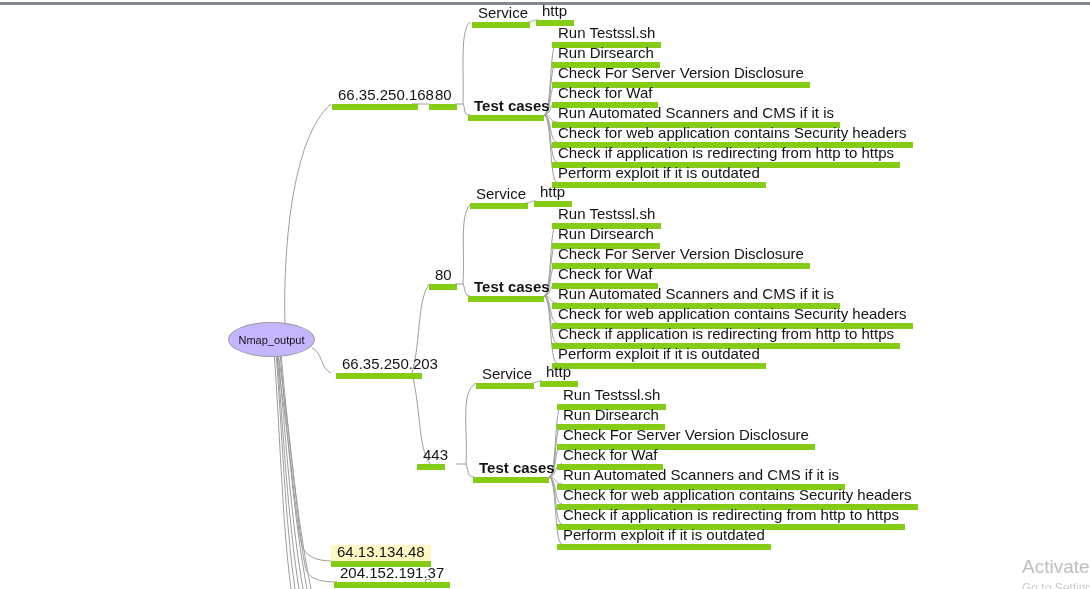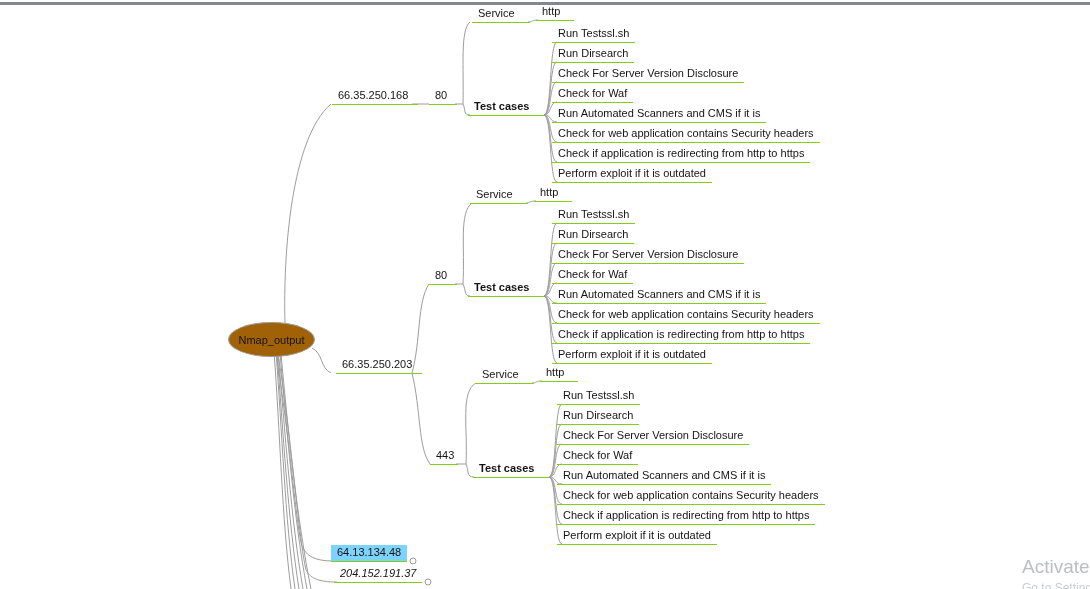--- a/index.html
+++ b/index.html
@@ -3,29 +3,29 @@
 <meta charset="utf-8">
 <style>
   html, body { margin:0; padding:0; }
   body {
     width:1090px; height:589px; overflow:hidden; position:relative;
     background:#ffffff; font-family:"Liberation Sans", sans-serif;
   }
   .topbar { position:absolute; left:0; top:2px; width:1090px; height:3px; background:#828792; }
   svg.edges { position:absolute; left:0; top:0; }
   .node {
-    position:absolute; font-size:11px; line-height:14px; color:#141414;
-    padding:0 6px 2px 6px; border-bottom:1px solid #84cc16;
+    position:absolute; font-size:15px; line-height:14px; color:#141414;
+    padding:0 6px 2px 6px; border-bottom:6px solid #84cc16;
     white-space:nowrap; box-sizing:border-box; background:transparent;
   }
   .bold { font-weight:bold; }
-  .selected { background:#7dd3fc; }
+  .selected { background:#fef9c3; }
   .root-ellipse {
     position:absolute; left:228px; top:322px; width:85px; height:33px;
-    border:1px solid #9d9d9d; border-radius:50%; background:#a16207;
+    border:1px solid #9d9d9d; border-radius:50%; background:#c4b5fd;
     display:flex; align-items:center; justify-content:center;
     font-size:11px; color:#141414; white-space:nowrap;
   }
   .watermark1 { position:absolute; left:1022px; top:556px; font-size:19px; color:#bcbec1; white-space:nowrap; }
   .watermark2 { position:absolute; left:1022px; top:581px; font-size:12px; color:#c9cbce; white-space:nowrap; }
 </style>
 </head>
 <body>
 
 <div class="topbar"></div>
@@ -120,30 +120,30 @@
 <div class="node bold" style="left:468px; top:280px; width:76px;">Test cases</div>
 <div class="node" style="left:552px; top:207px;">Run Testssl.sh</div>
 <div class="node" style="left:552px; top:227px;">Run Dirsearch</div>
 <div class="node" style="left:552px; top:247px;">Check For Server Version Disclosure</div>
 <div class="node" style="left:552px; top:267px;">Check for Waf</div>
 <div class="node" style="left:552px; top:287px;">Run Automated Scanners and CMS if it is</div>
 <div class="node" style="left:552px; top:307px;">Check for web application contains Security headers</div>
 <div class="node" style="left:552px; top:327px;">Check if application is redirecting from http to https</div>
 <div class="node" style="left:552px; top:347px;">Perform exploit if it is outdated</div>
 
-<div class="node" style="left:430px; top:448px; width:28px;">443</div>
+<div class="node" style="left:417px; top:448px; width:28px;">443</div>
 <div class="node" style="left:476px; top:367px; width:58px;">Service</div>
 <div class="node" style="left:540px; top:365px; width:38px;">http</div>
 <div class="node bold" style="left:473px; top:461px; width:76px;">Test cases</div>
 <div class="node" style="left:557px; top:388px;">Run Testssl.sh</div>
 <div class="node" style="left:557px; top:408px;">Run Dirsearch</div>
 <div class="node" style="left:557px; top:428px;">Check For Server Version Disclosure</div>
 <div class="node" style="left:557px; top:448px;">Check for Waf</div>
 <div class="node" style="left:557px; top:468px;">Run Automated Scanners and CMS if it is</div>
 <div class="node" style="left:557px; top:488px;">Check for web application contains Security headers</div>
 <div class="node" style="left:557px; top:508px;">Check if application is redirecting from http to https</div>
 <div class="node" style="left:557px; top:528px;">Perform exploit if it is outdated</div>
 
 <div class="node selected" style="left:331px; top:545px;">64.13.134.48</div>
-<div class="node" style="left:334px; top:566px;font-style:italic;">204.152.191.37</div>
+<div class="node" style="left:334px; top:566px;">204.152.191.37</div>
 
 <div class="watermark1">Activate Windows</div>
 <div class="watermark2">Go to Settings to activate Windows.</div>
 
 </body></html>

